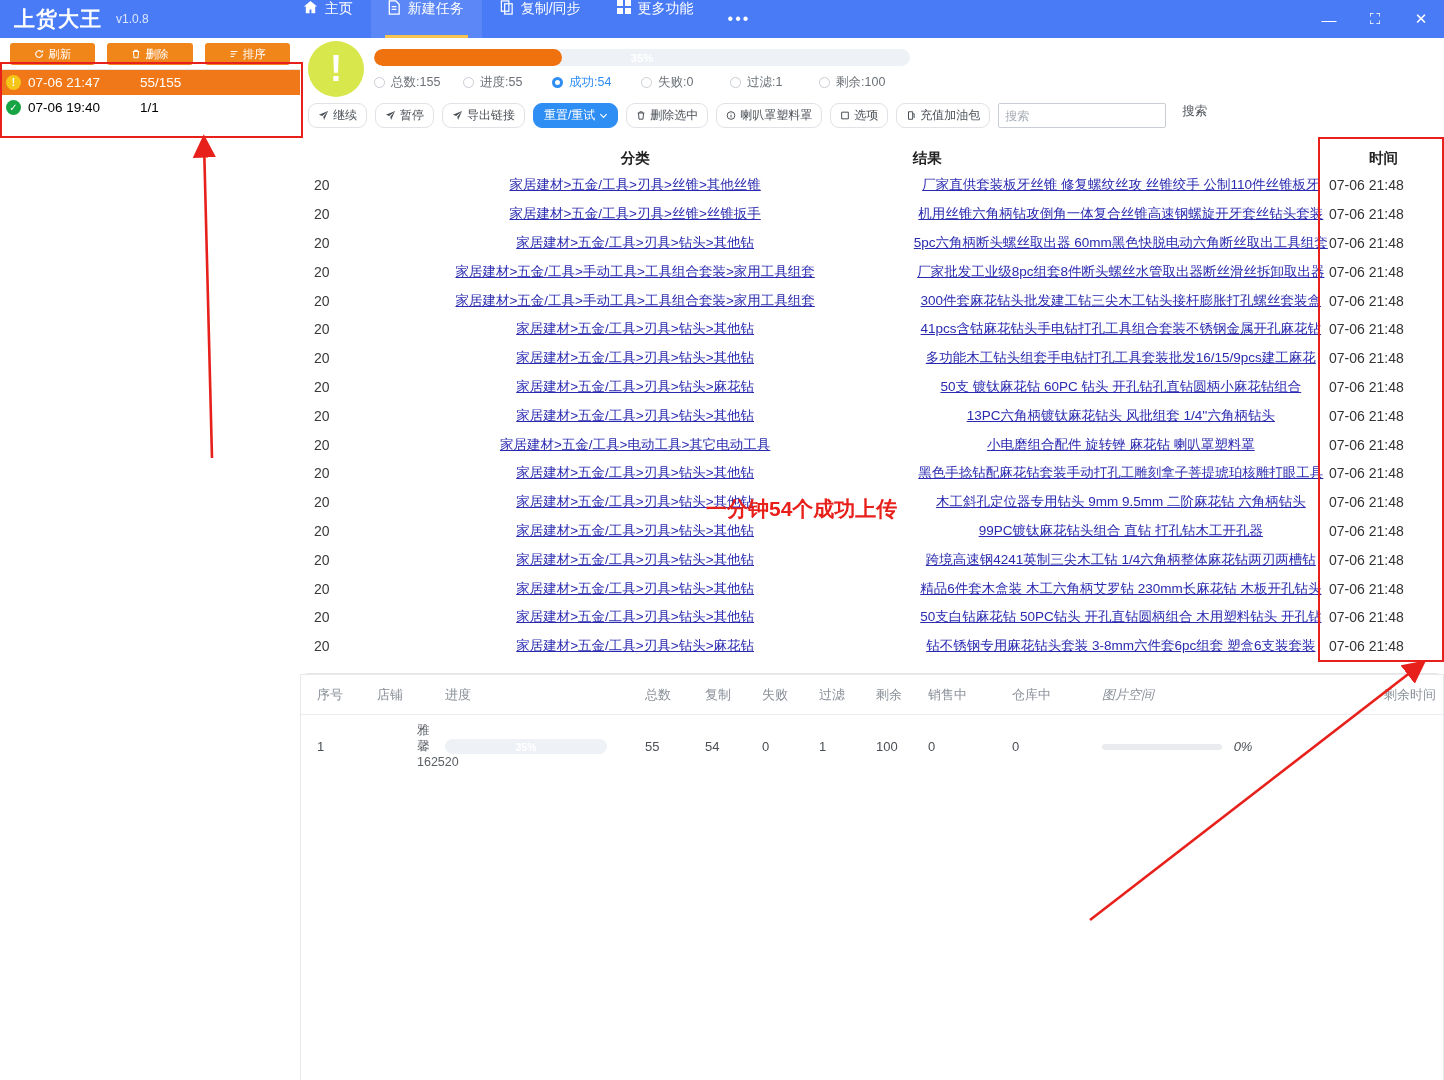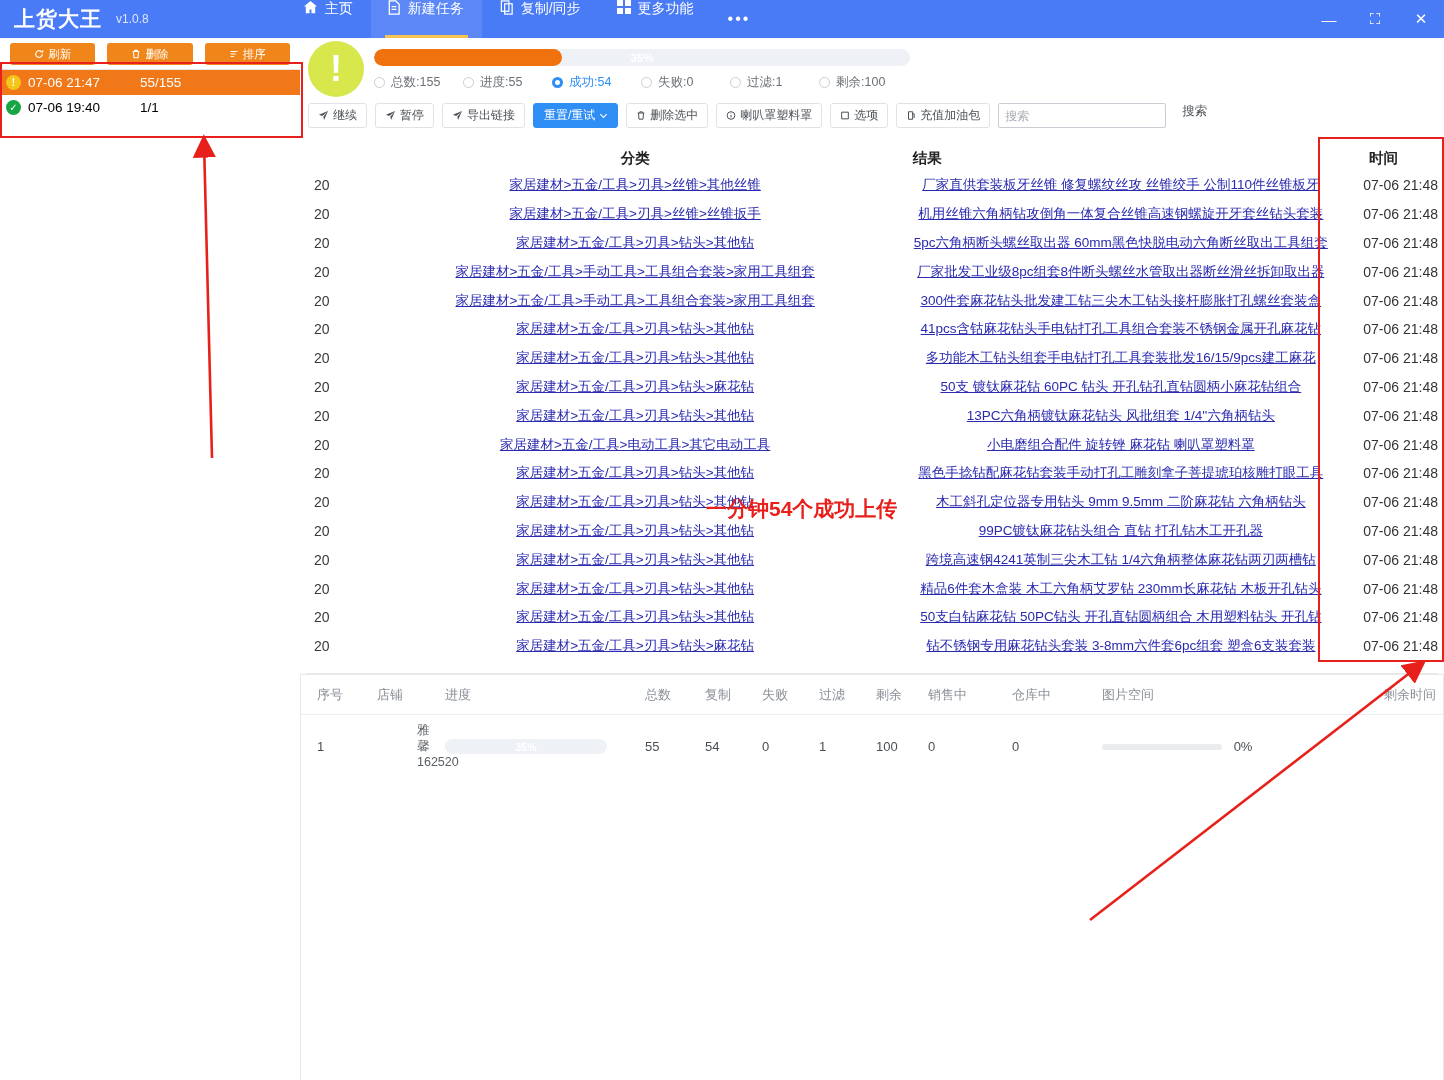--- a/index.html
+++ b/index.html
@@ -99,21 +99,21 @@
   }
   .stats { display: flex; align-items: center; margin-top: 8px; }
   .stat { display: flex; align-items: center; gap: 6px; font-size: 12.5px; color: #6b7177; width: 89px; }
   .stat .radio { width: 11px; height: 11px; border-radius: 50%; border: 1px solid #c9ced4; flex: 0 0 auto; }
   .stat.on { color: #2f8ef4; }
   .stat.on .radio { border: 3px solid #2f8ef4; background: #ffffff; }
 
   .toolbar { display: flex; align-items: center; gap: 0; padding: 3px 0 5px 8px; }
   .tb-btn {
     height: 25px; padding: 0 9px; margin-right: 8px;
-    border: 1px solid #dfe2e6; background: #ffffff; border-radius: 3px;
+    border: 1px solid #dfe2e6; background: #ffffff; border-radius: 9px;
     font-size: 12px; color: #4c5157; cursor: pointer;
     display: flex; align-items: center; gap: 4px; white-space: nowrap;
   }
   .tb-btn.primary { background: #2f8ef4; border-color: #2f8ef4; color: #ffffff; padding-left: 10px; }
   .tb-search {
     height: 25px; width: 168px; border: 1px solid #c9ced4; border-radius: 2px;
     font-size: 12px; padding: 0 6px; color: #333; margin-right: 6px;
     font-family: "Liberation Sans", sans-serif;
   }
   .tb-search::placeholder { color: #a9aeb4; }
@@ -131,21 +131,21 @@
   .col-num { width: 52px; text-align: left; padding-left: 8px; }
   .col-cat { width: 560px; text-align: center; }
   .col-res { width: 420px; text-align: left; }
   .col-time { width: 110px; text-align: center; }
 
   .grid-body { height: 490px; overflow: hidden; }
   .grow { display: flex; height: 28.8px; align-items: center; font-size: 13px; }
   .grow .c-num { width: 52px; padding-left: 8px; color: #3a3a3a; font-size: 14px; }
   .grow .c-cat { width: 560px; text-align: center; }
   .grow .c-res { width: 420px; text-align: center; }
-  .grow .c-time { width: 110px; text-align: right; color: #333; font-size: 14px; }
+  .grow .c-time { width: 110px; text-align: left; color: #333; font-size: 14px; }
   .lnk { color: #2a2ab0; text-decoration: underline; cursor: pointer; font-size: 13.5px; }
   .c-res .lnk { font-size: 13.5px; }
 
   .hscroll {
     margin: 2px 6px 0 6px; height: 14px; background: #f4f4f4;
     border-top: 1px solid #e8e8e8; display: flex; align-items: center; position: relative;
   }
   .hs-arrow { width: 14px; text-align: center; font-size: 9px; color: #8a8a8a; cursor: pointer; }
   .hs-track { flex: 1; height: 12px; position: relative; }
   .hs-thumb { position: absolute; left: 54%; width: 43%; height: 12px; background: #c4c4c4; cursor: pointer; }
@@ -162,21 +162,21 @@
   .bc-idx { width: 72px; padding-left: 16px; }
   .bc-shop { width: 68px; }
   .bc-prog { width: 200px; }
   .bc-total { width: 60px; }
   .bc-copy { width: 57px; }
   .bc-fail { width: 57px; }
   .bc-filter { width: 57px; }
   .bc-left { width: 52px; }
   .bc-sell { width: 84px; }
   .bc-stock { width: 90px; }
-  .bc-img { width: 250px; }
+  .bc-img { width: 250px; font-style: italic; }
   .bc-rest { width: 120px; text-align: center; }
   .minibar-wrap {
     width: 162px; height: 15px; background: #eef1f6; border-radius: 8px;
     position: relative; overflow: hidden; display: inline-block; vertical-align: middle;
   }
   .minibar-fill { height: 100%; background: #2f8ef4; border-radius: 8px; }
   .minibar-text { position: absolute; top:0; left: 0; width: 100%; height: 15px;
     display: flex; align-items: center; justify-content: center; color: #fff; font-size: 10.5px; font-weight: bold; }
   .greybar-wrap {
     width: 120px; height: 6px; background: #e9ebee; border-radius: 3px; display: inline-block;

